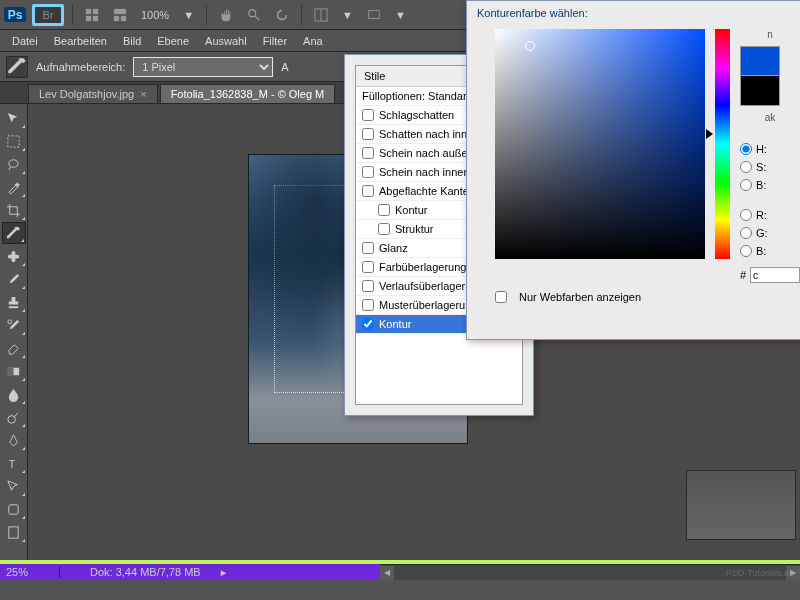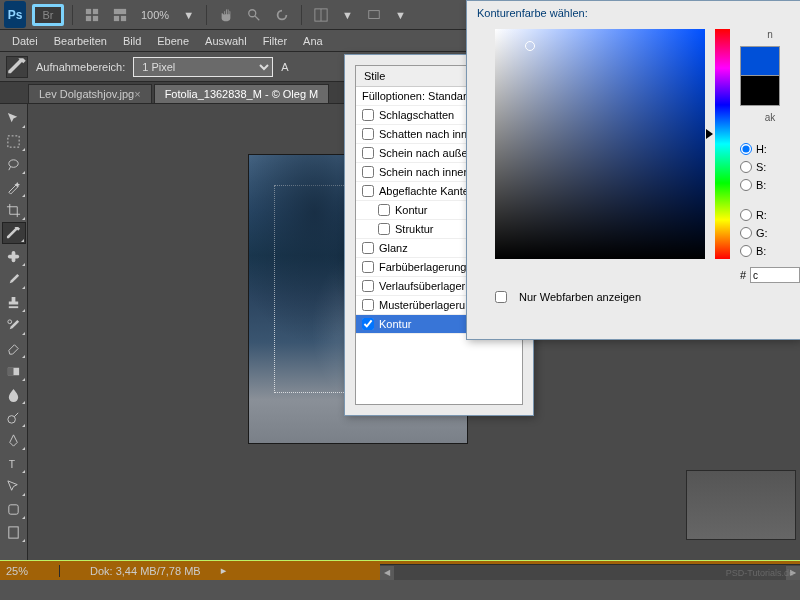--- a/index.html
+++ b/index.html
@@ -1,44 +1,44 @@
 <!DOCTYPE html>
 <html><head>
 <meta charset="utf-8">
 <style>
 *{margin:0;padding:0;box-sizing:border-box;font-family:Tahoma,Arial,sans-serif;font-size:11px;user-select:none}
 body{background:#535353;width:800px;height:600px;overflow:hidden;position:relative}
 .topbar{background:#535353;height:30px;display:flex;align-items:center;gap:6px;padding:0 4px;border-bottom:1px solid #282828}
-.ps-logo{width:22px;height:27px;background:#053a6b;border-radius:3px;display:flex;align-items:center;justify-content:center;color:#8fd3ff;font-weight:bold;font-size:12px}
+.ps-logo{width:22px;height:15px;background:#053a6b;border-radius:3px;display:flex;align-items:center;justify-content:center;color:#8fd3ff;font-weight:bold;font-size:12px}
 .br-icon{width:32px;height:22px;background:#3a3a3a;border:3px solid #7dd3fc;border-radius:2px;display:flex;align-items:center;justify-content:center;color:#888}
 .tb-sep{width:1px;height:20px;background:#3a3a3a;margin:0 2px}
 .tb-btn{width:22px;height:22px;display:flex;align-items:center;justify-content:center;color:#999;cursor:pointer}
 .tb-btn svg{width:14px;height:14px;fill:#999}
 .zoom-label{color:#ccc;padding:0 4px}
 .menubar{background:#535353;height:22px;display:flex;align-items:center;padding:0 4px;border-bottom:1px solid #282828}
 .menu-item{color:#ddd;padding:3px 8px;cursor:pointer}
 .optbar{background:#535353;height:30px;display:flex;align-items:center;gap:8px;padding:0 6px;border-bottom:1px solid #282828}
 .tool-icon{width:22px;height:22px;background:#3f3f3f;border:1px solid #2a2a2a;display:flex;align-items:center;justify-content:center}
 .opt-label{color:#ddd}
 .opt-select{background:#6a6a6a;border:1px solid #e5e5e5;color:#ddd;height:20px;padding:0 4px;min-width:140px}
 .tabbar{background:#3f3f3f;height:22px;display:flex;align-items:flex-end;padding-left:28px;border-bottom:1px solid #282828}
-.doc-tab{background:#535353;color:#ccc;padding:3px 10px;border:1px solid #2a2a2a;border-bottom:none;margin-right:2px;display:flex;align-items:center;font-size:10px;cursor:pointer}
+.doc-tab{background:#535353;color:#ccc;padding:3px 10px;border:1px solid #2a2a2a;border-bottom:none;margin-right:2px;display:flex;align-items:center;gap:6px;font-size:10px;cursor:pointer}
 .doc-tab.active{background:#6a6a6a;color:#fff}
 .tab-close{color:#aaa}
 .workspace{position:relative;height:476px;background:#4a4a4a}
 .toolbox{position:absolute;left:0;top:0;width:28px;background:#535353;border-right:1px solid #282828;height:100%;padding-top:2px}
 .tool{width:24px;height:22px;margin:1px auto;display:flex;align-items:center;justify-content:center;cursor:pointer;position:relative}
 .tool.sel{background:#3a3a3a;border:1px solid #222}
 .tool svg{width:15px;height:15px;fill:#ccc}
 .tool .tri{position:absolute;right:1px;bottom:1px;width:0;height:0;border-left:3px solid transparent;border-bottom:3px solid #ccc}
 .canvas-area{position:absolute;left:28px;top:0;right:0;bottom:20px;background:#4a4a4a;overflow:hidden}
 .canvas-img{position:absolute;left:220px;top:50px;width:220px;height:290px;background:linear-gradient(180deg,#4a6a8a 0%,#2a4a6a 20%,#1a3850 35%,#2c4560 50%,#3a5570 65%,#8a9098 85%,#7a8088 100%);border:1px solid #1a1a1a}
 .canvas-img::before{content:"";position:absolute;top:30px;left:25px;right:25px;bottom:50px;border:1px dotted #fff;opacity:.7}
 .clouds{position:absolute;inset:0;background:radial-gradient(ellipse at 30% 20%,rgba(20,40,60,.8) 0%,transparent 40%),radial-gradient(ellipse at 70% 30%,rgba(15,30,50,.7) 0%,transparent 35%),radial-gradient(ellipse at 50% 60%,rgba(255,255,255,.15) 0%,transparent 30%)}
-.statusbar{position:absolute;bottom:0;left:0;right:0;height:20px;background:#a16207;border-top:1px solid #bef264;display:flex;align-items:center;color:#ccc;font-size:10px}
+.statusbar{position:absolute;bottom:0;left:0;right:0;height:20px;background:#6d28d9;border-top:4px solid #bef264;display:flex;align-items:center;color:#ccc;font-size:10px}
 .status-zoom{width:60px;padding:0 6px;border-right:1px solid #2a2a2a}
 .status-doc{padding:0 10px}
 .scroll-h{position:absolute;bottom:0;left:380px;right:0;height:16px;background:#454545;border-top:1px solid #2a2a2a;display:flex;align-items:center}
 .scroll-btn{width:14px;height:14px;background:#5a5a5a;display:flex;align-items:center;justify-content:center;color:#aaa;font-size:8px}
 .nav-thumb{position:absolute;right:4px;bottom:20px;width:110px;height:70px;background:linear-gradient(180deg,#555 0%,#666 100%);border:1px solid #2a2a2a}
 
 
 .dlg-layer{position:absolute;left:344px;top:54px;width:190px;background:#ebebeb;border:1px solid #7a96b0;box-shadow:2px 2px 8px rgba(0,0,0,.3);z-index:10}
 .dlg-title{background:linear-gradient(180deg,#eaf3fc 0%,#cde4f9 100%);height:22px;display:flex;align-items:center;padding:0 8px;color:#003c74;font-size:11px;border-bottom:1px solid #9ab}
 .dlg-body{padding:10px}

